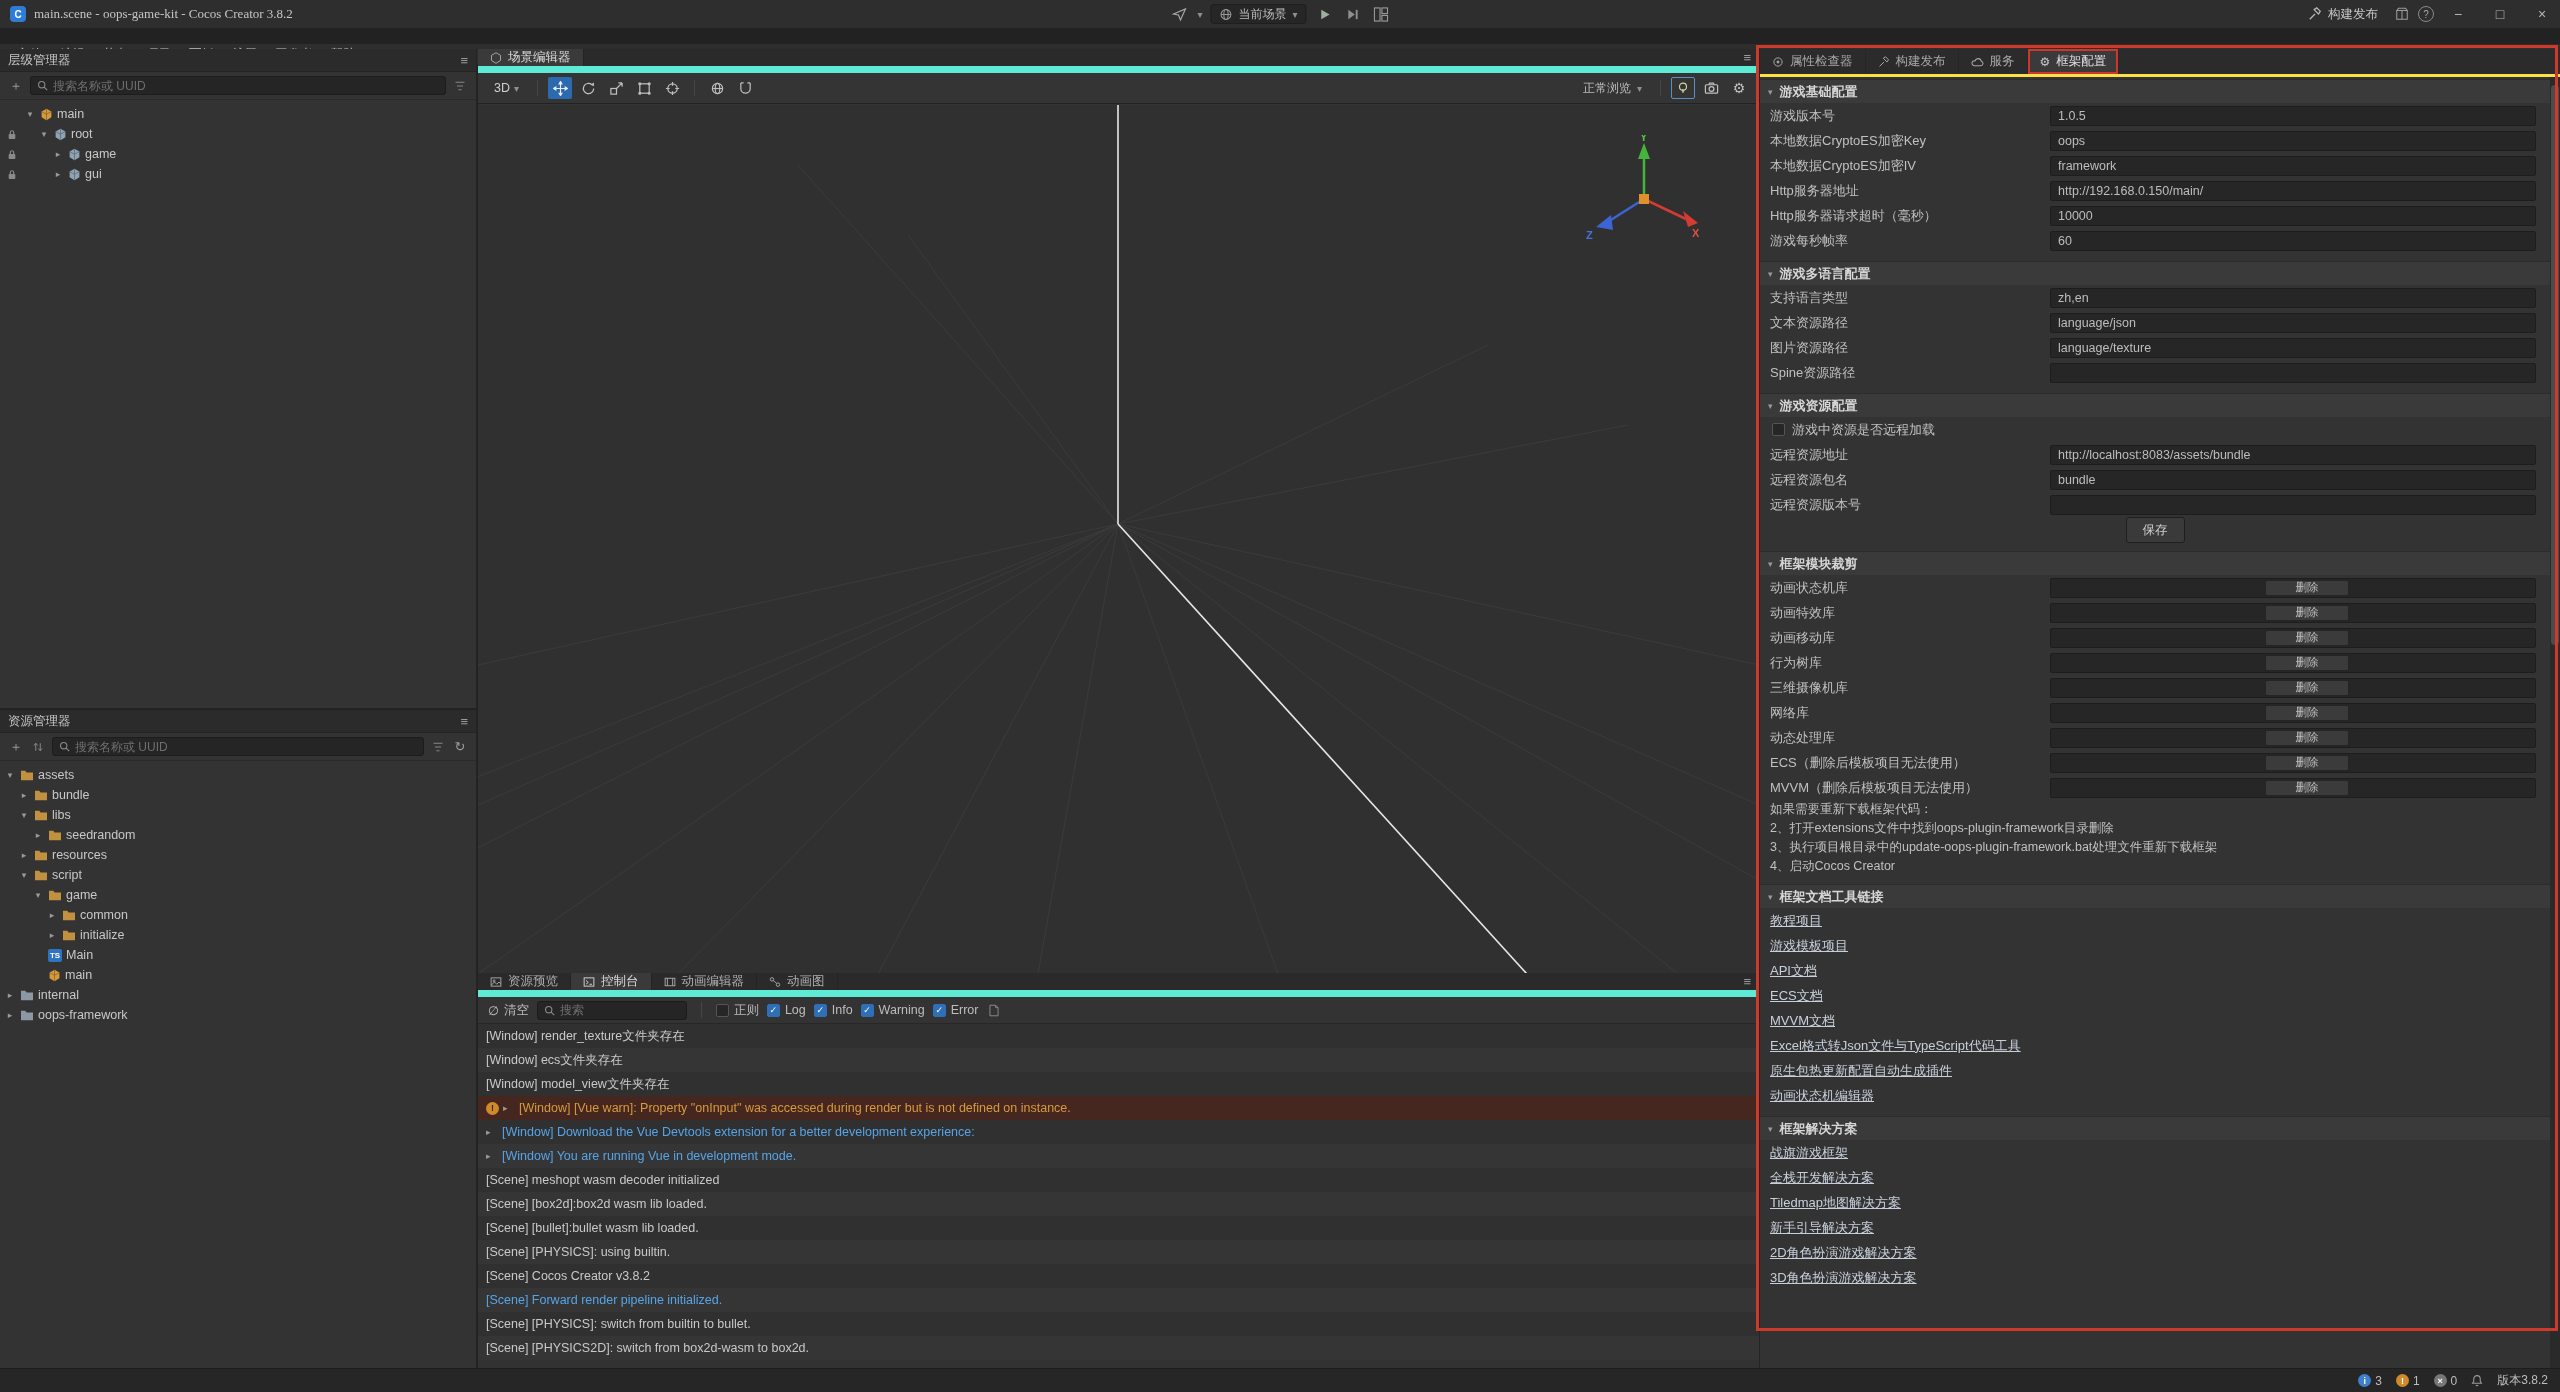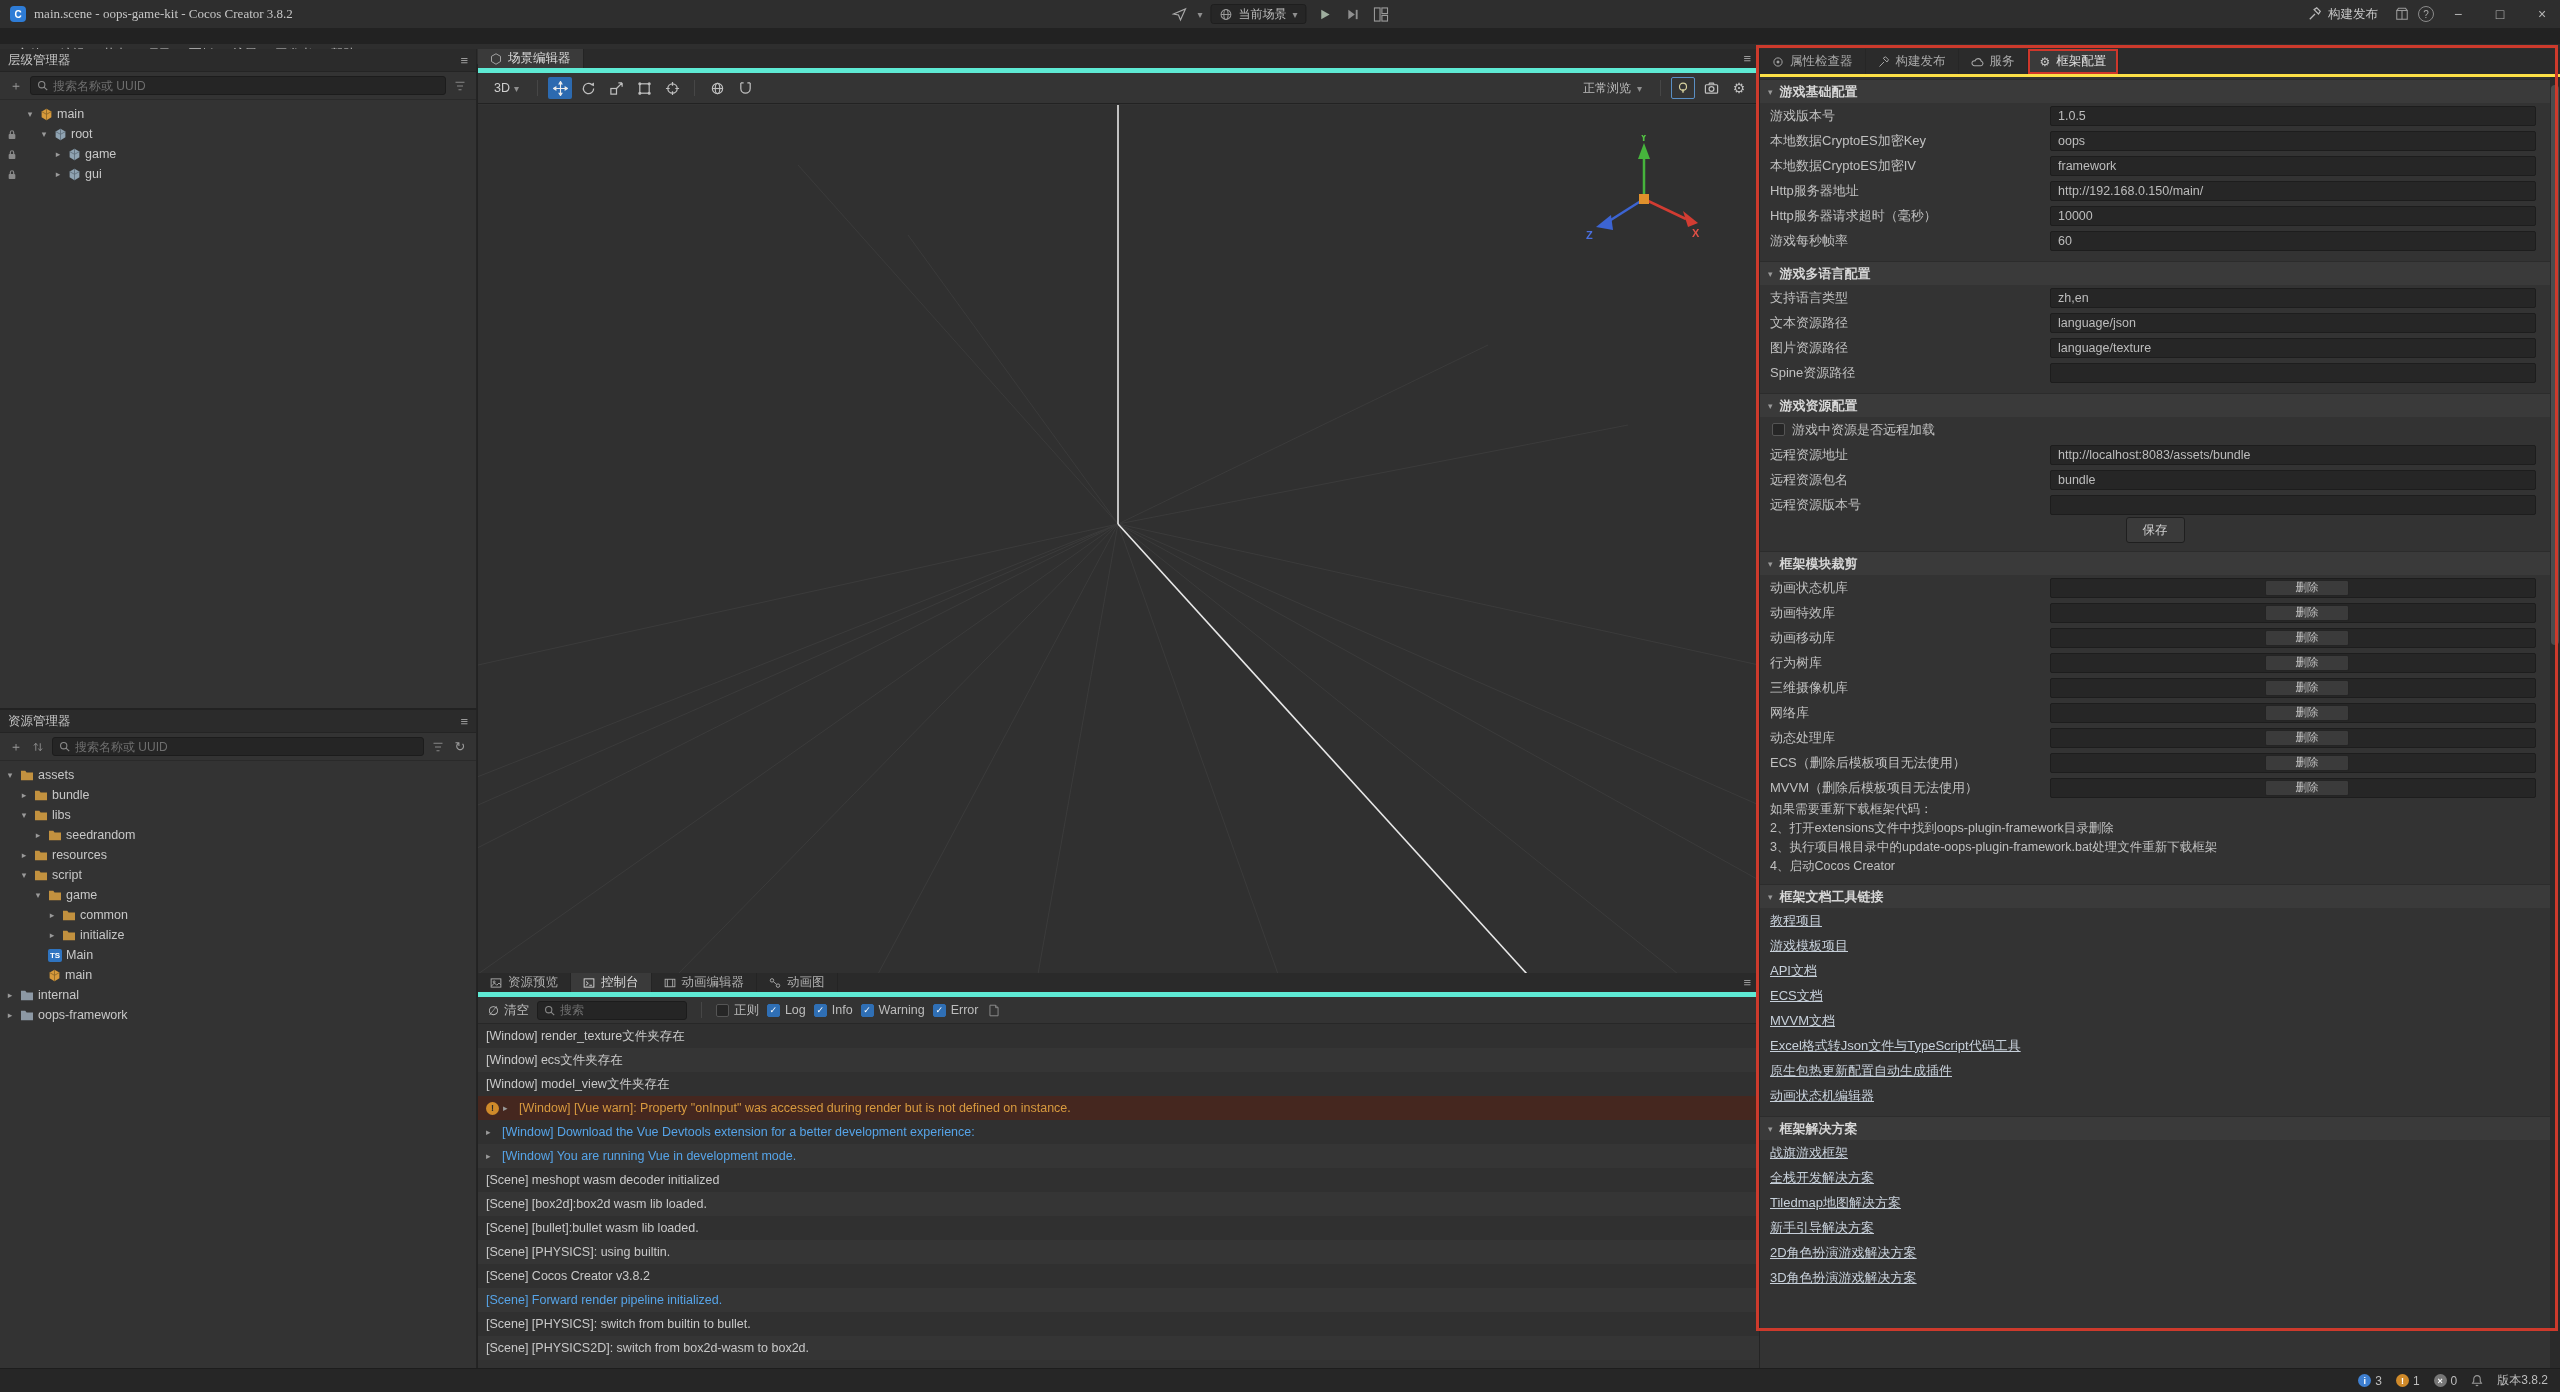--- a/index.html
+++ b/index.html
@@ -40,21 +40,21 @@
   #asset-panel{position:absolute;left:0;top:710px;width:477px;height:658px;background:#333;border-right:1px solid #242424;}
   .tree{padding-top:4px;}
   .trow{height:20px;display:flex;align-items:center;font-size:12.5px;color:#c8c8c8;gap:4px;padding-left:4px;white-space:nowrap;}
   .gut{width:16px;display:flex;align-items:center;justify-content:center;flex:none;}
   .arr{width:12px;color:#9a9a9a;font-size:9px;text-align:center;flex:none;}
   .nicon{display:flex;align-items:center;flex:none;}
   .ts-badge{width:14px;height:13px;border-radius:2px;background:#2f74c0;color:#fff;font-size:8px;font-weight:bold;display:flex;align-items:center;justify-content:center;flex:none;}
 
   
   #scene-panel{position:absolute;left:478px;top:49px;width:1281px;height:924px;background:#333;}
-  .tabbar{height:24px;background:#2a2a2a;display:flex;align-items:stretch;border-bottom:5px solid #5eead4;}
+  .tabbar{height:24px;background:#2a2a2a;display:flex;align-items:stretch;border-bottom:7px solid #5eead4;}
   .tab{display:flex;align-items:center;gap:6px;padding:0 12px;font-size:12.5px;color:#aeaeae;border-right:1px solid #242424;}
   .tab.active{background:#3a3a3a;color:#dcdcdc;}
   .tabbar .hamb{align-self:center;margin-right:8px;}
   .scene-toolbar{height:31px;background:#343434;border-bottom:1px solid #222;display:flex;align-items:center;padding:0 8px;gap:4px;}
   .mode3d{font-size:12.5px;color:#cfcfcf;padding:0 8px;display:flex;align-items:center;gap:4px;}
   .tool{width:24px;height:22px;display:flex;align-items:center;justify-content:center;border-radius:2px;}
   .tool.active{background:#2c6ab0;}
   .vsep{width:1px;height:16px;background:#464646;margin:0 6px;}
   .view-mode{display:flex;align-items:center;gap:6px;font-size:12px;color:#bdbdbd;padding:0 8px;}
   .boxed{border:1px solid #5a8fc4;border-radius:2px;}

